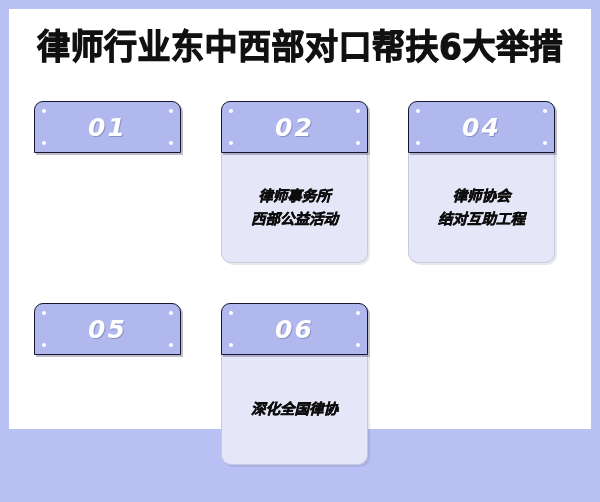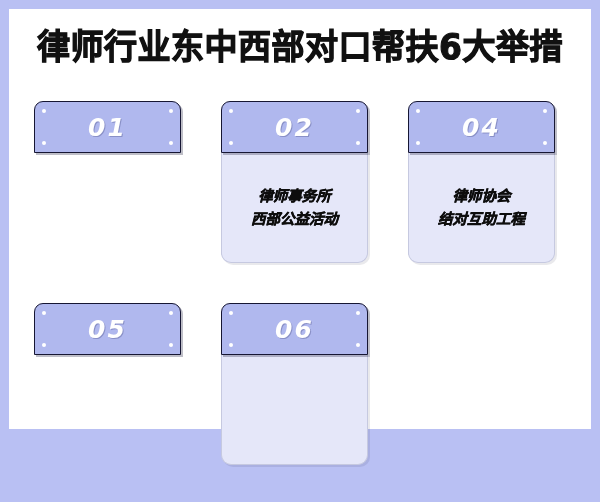--- a/index.html
+++ b/index.html
@@ -194,18 +194,19 @@
 
       <div class="card">
         <div class="card-header">
           <span class="screw tl"></span>
           <span class="screw tr"></span>
           <span class="screw bl"></span>
           <span class="screw br"></span>
           <span class="card-number">06</span>
         </div>
         <div class="card-body">
+          <div class="card-line">深化全国律协</div>
         </div>
       </div>
 
     </div>
   </div>
 </div>
 
 </body></html>

